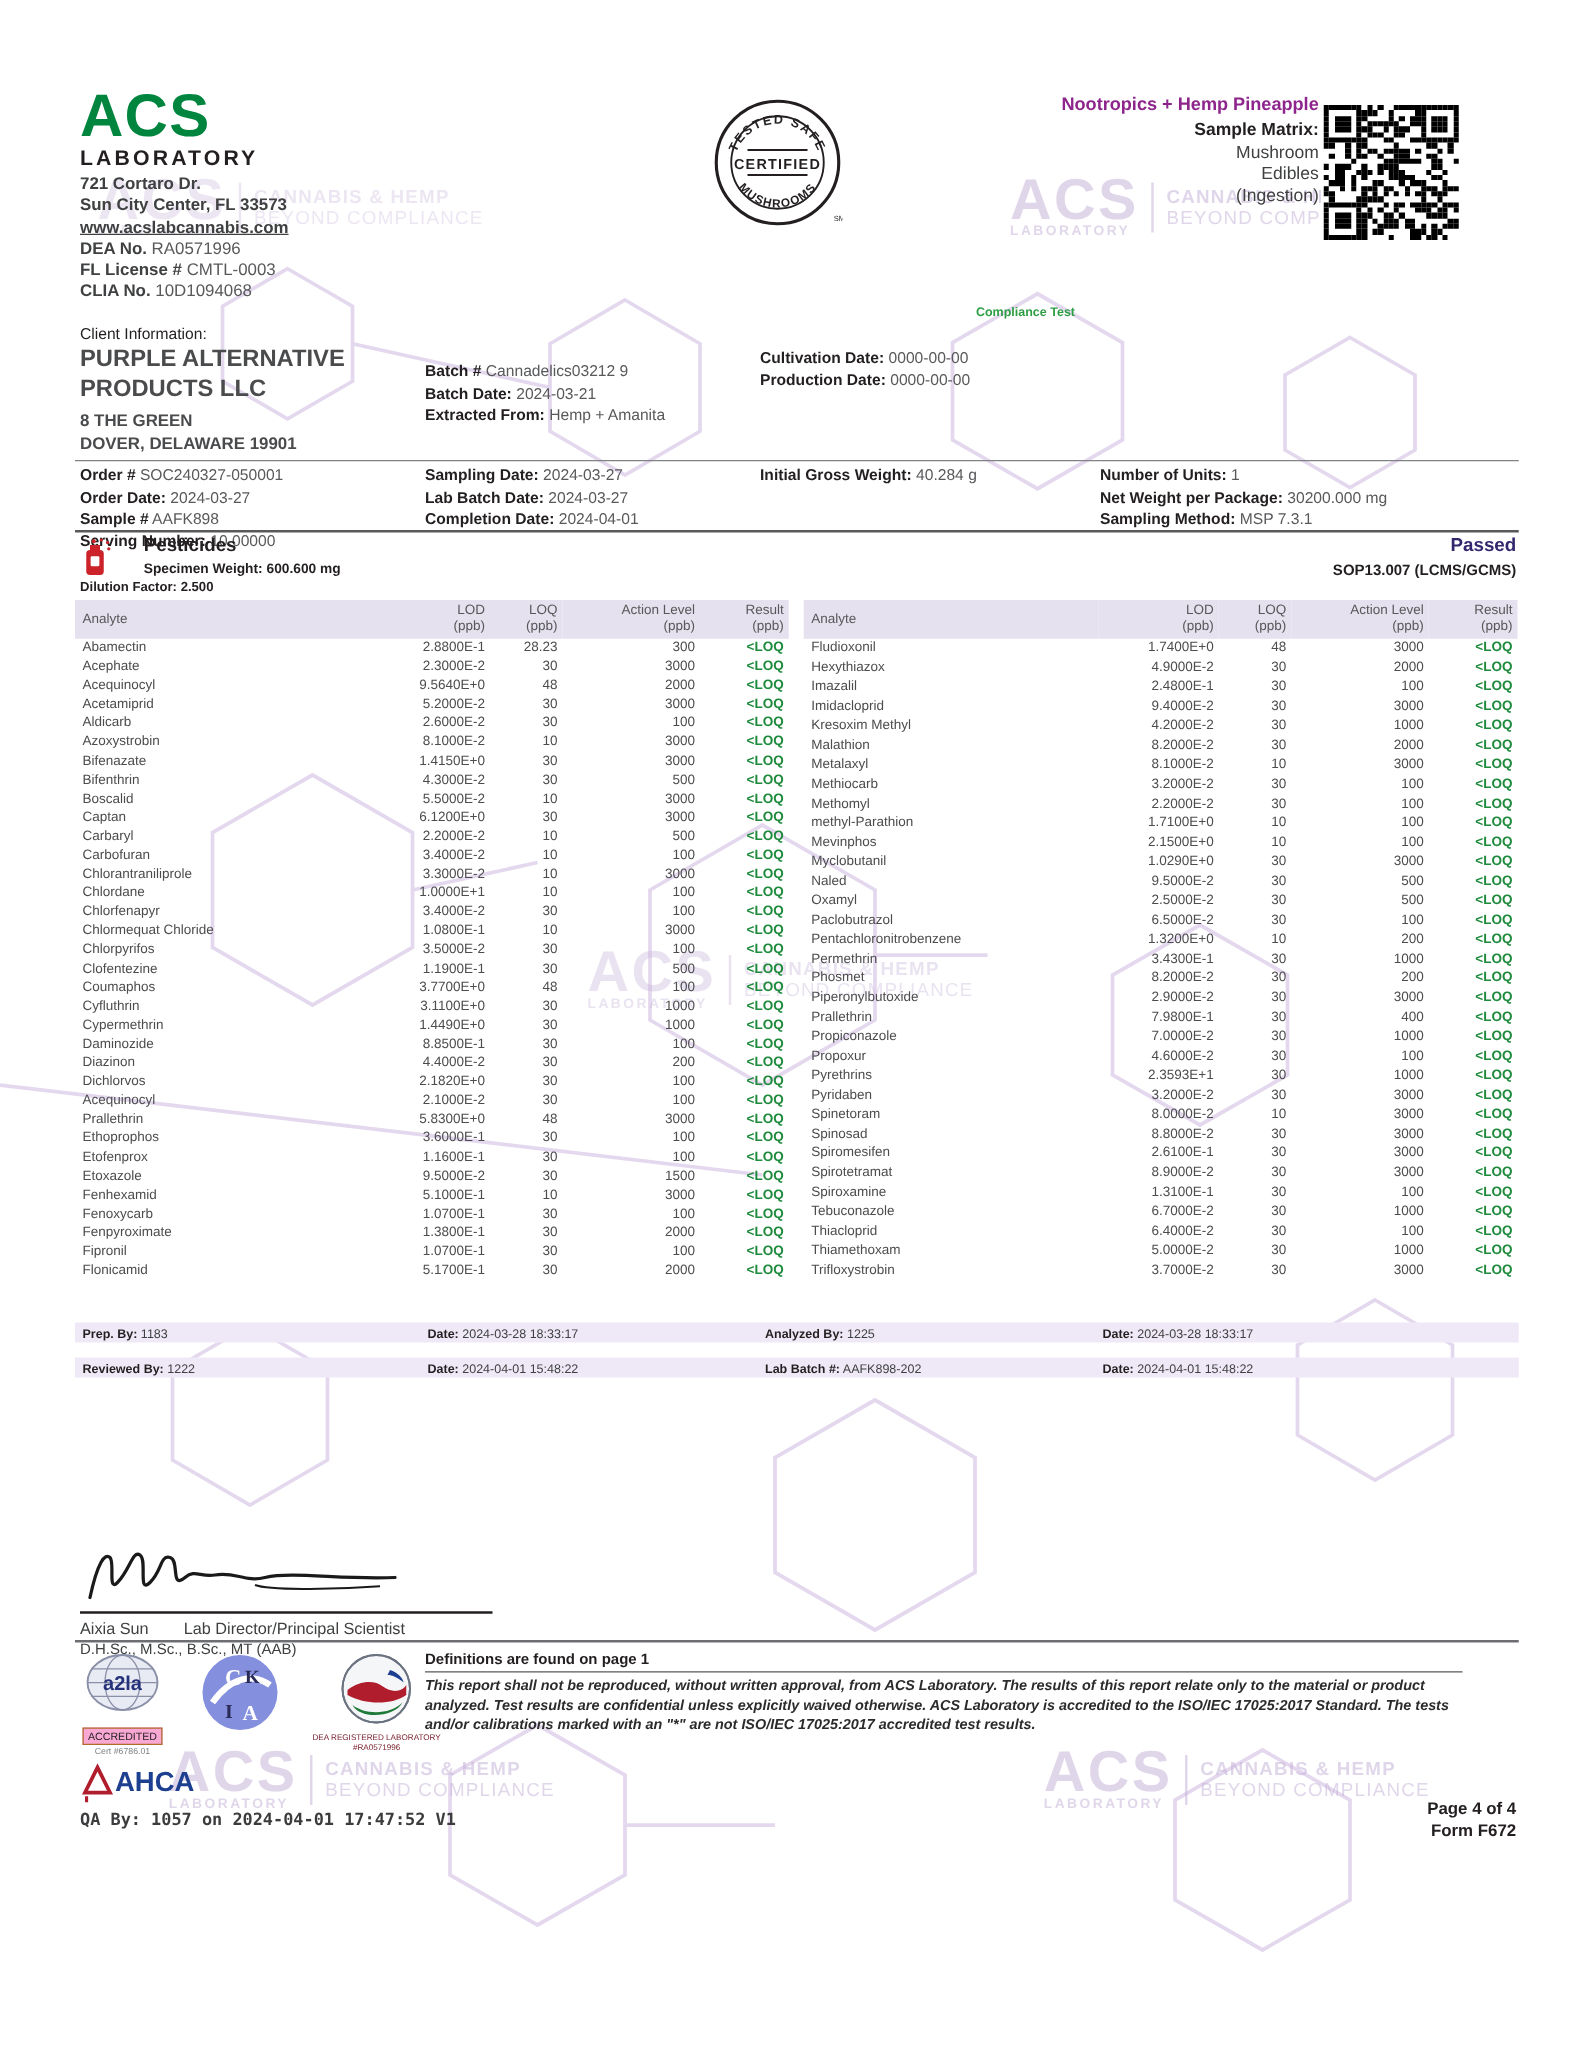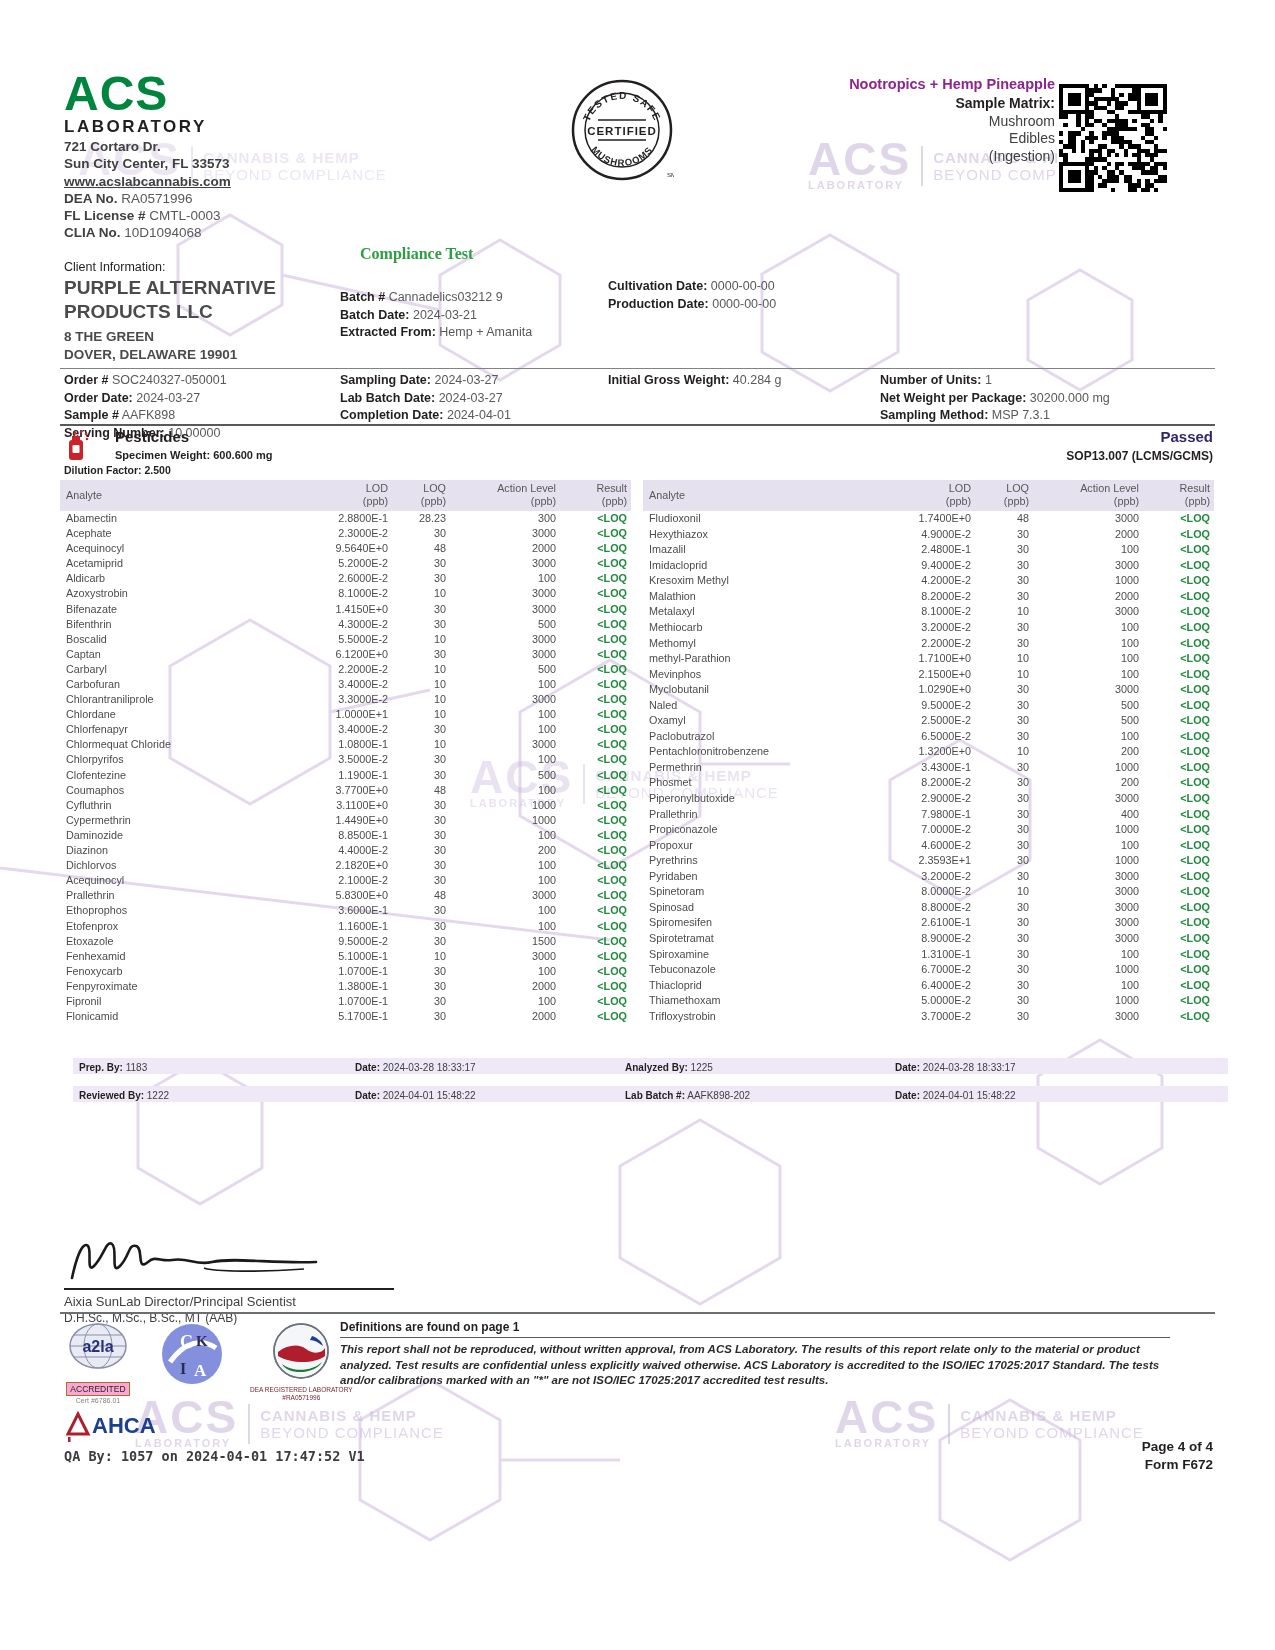--- a/index.html
+++ b/index.html
@@ -21,21 +21,21 @@
   .logo-block { position:absolute; left:64px; top:72px; }
   .logo-acs { color:#00853e; font-size:48px; font-weight:bold; letter-spacing:1px; line-height:.9; }
   .logo-lab { color:#231f20; font-size:17px; font-weight:bold; letter-spacing:2.5px; margin-top:2px; }
   .addr-block { position:absolute; left:64px; top:138px; font-size:13.5px; font-weight:bold; color:#3f4041; line-height:1.28; }
   .addr-block .site { text-decoration:underline; }
   .addr-block .val { font-weight:normal; color:#58595b; }
 
   .seal { position:absolute; left:570px; top:78px; }
 
   .coa-title { position:absolute; left:360px; top:218px; width:500px; text-align:center; font-size:21px; font-weight:bold; color:#157a3a; }
-  .coa-sub { position:absolute; left:360px; top:245px; width:500px; text-align:left; font-size:16px; font-weight:bold; color:#2e9e44;font-family:Liberation Serif, serif; }
+  .coa-sub { position:absolute; left:360px; top:245px; width:500px; text-align:right; font-size:10px; font-weight:bold; color:#2e9e44; }
 
   .product-block { position:absolute; left:770px; top:75px; width:285px; text-align:right; line-height:1.25; }
   .product-name { color:#8e258d; font-size:14.5px; font-weight:bold; margin-bottom:2px; }
   .matrix-label { font-size:14px; font-weight:bold; color:#231f20; }
   .matrix-line { font-size:14px; color:#3f4041; }
 
   #qr { position:absolute; left:1057px; top:82px; width:112px; height:112px; display:grid; background:#fff; border:2px solid #fff; }
   #qr div { width:100%; height:100%; }
   #qr .b { background:#000; }
 
@@ -71,30 +71,30 @@
   table.pest { border-collapse:collapse; table-layout:fixed; width:571px; }
   table.pest th { background:#e5e1ef; color:#58585a; font-weight:normal; font-size:10.8px; padding:2px 4px; vertical-align:middle; line-height:1.25; }
   table.pest th.num, table.pest td.num { text-align:right; }
   table.pest th.analyte { text-align:left; padding-left:6px; }
   table.pest td { font-size:10.8px; color:#4c4c4e; padding:0 4px; height:15.1px; line-height:15.1px; white-space:nowrap; overflow:hidden; }
   table.pest td:first-child { padding-left:6px; }
   table.pest td.loq { color:#1e8a3c; font-weight:bold; text-align:right; }
   col.c-an { width:236px; } col.c-lod { width:96px; } col.c-loq { width:58px; } col.c-al { width:110px; } col.c-res { width:71px; }
 
   
-  .bar { position:absolute; left:73px; width:1155px; height:16px; background:#efe9f7; font-size:10px; color:#3f4041; }
+  .bar { position:absolute; left:60px; width:1155px; height:16px; background:#efe9f7; font-size:10px; color:#3f4041; }
   .bar .cell { position:absolute; top:4px; white-space:nowrap; }
   .bar b { color:#231f20; }
   #bar1 { top:1058px; } #bar2 { top:1086px; }
   .bc1 { left:6px; } .bc2 { left:282px; } .bc3 { left:552px; } .bc4 { left:822px; }
 
   
   .sig-block { position:absolute; left:64px; top:1232px; width:400px; }
   .sig-line { border-bottom:2px solid #231f20; width:330px; margin-top:-6px; }
-  .sig-row { display:flex; margin-top:4px; font-size:13px; color:#3f4041; }
+  .sig-row { display:flex; gap:28px; margin-top:4px; font-size:13px; color:#3f4041; }
   .sig-cred { font-size:12px; color:#3f4041; margin-top:2px; }
 
   .hline3 { position:absolute; left:60px; width:1155px; top:1312px; border-top:2px solid #6d6e71; }
 
   
   .badges { position:absolute; left:62px; top:1322px; display:flex; gap:26px; align-items:flex-start; }
   .badge { text-align:center; }
   .badge .cap { font-size:6.5px; color:#7a2230; line-height:1.2; margin-top:2px; }
   .a2la-box { border:1.5px solid #b06a2c; color:#231f20; font-size:8.5px; font-weight:normal; padding:1px 3px; margin-top:1px; display:inline-block; background:#f9a8d4; }
   .a2la-cert { font-size:7px; color:#808285; margin-top:1px; }

